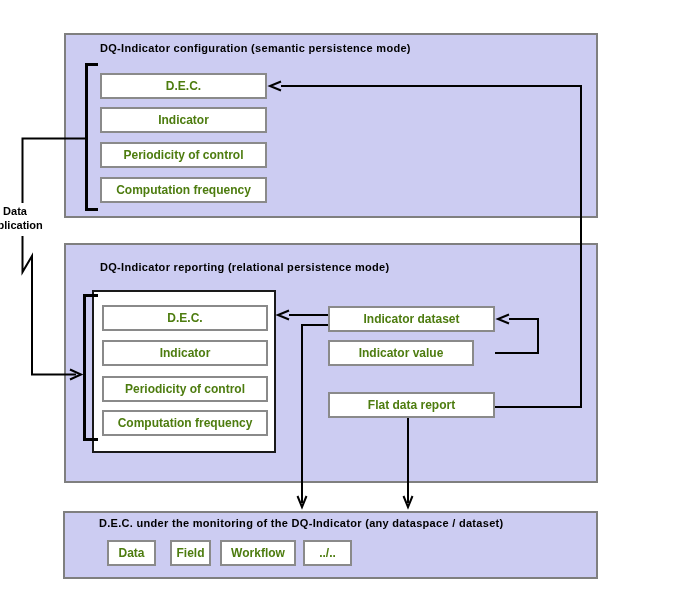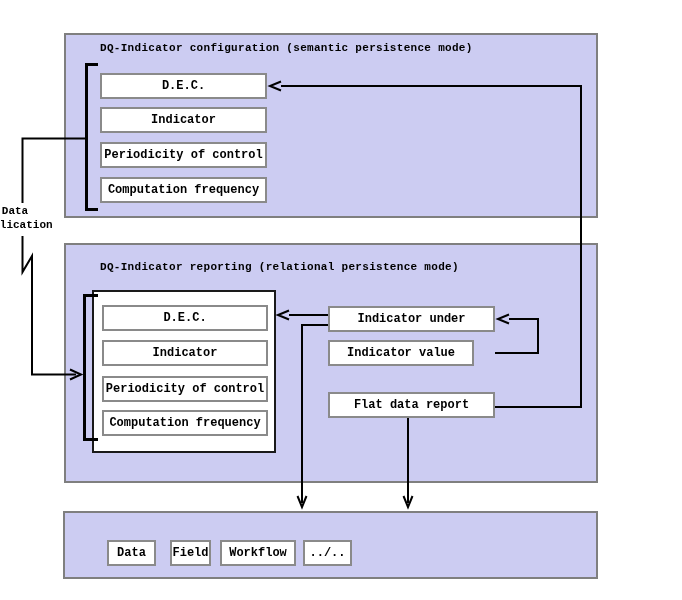--- a/index.html
+++ b/index.html
@@ -1,31 +1,31 @@
 <!DOCTYPE html>
 <html><head>
 <meta charset="utf-8">
 <style>
   html,body { margin:0; padding:0; background:#ffffff; }
   .stage {
     position:relative; width:682px; height:600px; overflow:hidden;
-    font-family:Liberation Mono, monospace; background:#ffffff;border-radius:21px;
+    font-family:Liberation Sans, sans-serif; background:#ffffff;border-radius:21px;
   }
   .panel {
     position:absolute; background:#ccccf2;
     border:2px solid #7f7f7f; box-sizing:border-box;
   }
   .panel-title {
     position:absolute; font-size:11px; font-weight:bold; color:#000;
     white-space:nowrap; letter-spacing:0.3px;
   }
   .lbox {
     position:absolute; background:#ffffff; border:2px solid #8a8a8a;
     box-sizing:border-box; display:flex; align-items:center; justify-content:center;
-    font-size:12px; font-weight:bold; color:#000000; white-space:nowrap;
+    font-size:12px; font-weight:bold; color:#4d7c0f; white-space:nowrap;
   }
   .container-box {
     position:absolute; background:#ffffff; border:2px solid #1a1a1a;
     box-sizing:border-box;
   }
   .side-label {
     position:absolute; left:-20px; top:204px; width:70px;
     font-size:11px; font-weight:bold; line-height:14px;
     text-align:center; color:#000;
   }
@@ -35,34 +35,35 @@
 <body>
 
 <div class="stage">
 
   <div class="panel" style="left:64px; top:33px; width:534px; height:185px;"></div>
   <div class="panel" style="left:64px; top:243px; width:534px; height:240px;"></div>
   <div class="panel" style="left:63px; top:511px; width:535px; height:68px;"></div>
 
   <div class="panel-title" style="left:100px; top:42px;">DQ-Indicator configuration (semantic persistence mode)</div>
   <div class="panel-title" style="left:100px; top:261px;">DQ-Indicator reporting (relational persistence mode)</div>
+  <div class="panel-title" style="left:99px; top:517px;">D.E.C. under the monitoring of the DQ-Indicator (any dataspace / dataset)</div>
 
   <div class="lbox" style="left:100px; top:73px;  width:167px; height:26px;">D.E.C.</div>
   <div class="lbox" style="left:100px; top:107px; width:167px; height:26px;">Indicator</div>
   <div class="lbox" style="left:100px; top:142px; width:167px; height:26px;">Periodicity of control</div>
   <div class="lbox" style="left:100px; top:177px; width:167px; height:26px;">Computation frequency</div>
 
   <div class="container-box" style="left:92px; top:290px; width:184px; height:163px;"></div>
 
   <div class="lbox" style="left:102px; top:305px; width:166px; height:26px;">D.E.C.</div>
   <div class="lbox" style="left:102px; top:340px; width:166px; height:26px;">Indicator</div>
   <div class="lbox" style="left:102px; top:376px; width:166px; height:26px;">Periodicity of control</div>
   <div class="lbox" style="left:102px; top:410px; width:166px; height:26px;">Computation frequency</div>
 
-  <div class="lbox" style="left:328px; top:306px; width:167px; height:26px;">Indicator under</div>
+  <div class="lbox" style="left:328px; top:306px; width:167px; height:26px;">Indicator dataset</div>
   <div class="lbox" style="left:328px; top:340px; width:146px; height:26px;">Indicator value</div>
   <div class="lbox" style="left:328px; top:392px; width:167px; height:26px;">Flat data report</div>
 
   <div class="lbox" style="left:107px; top:540px; width:49px; height:26px;">Data</div>
   <div class="lbox" style="left:170px; top:540px; width:41px; height:26px;">Field</div>
   <div class="lbox" style="left:220px; top:540px; width:76px; height:26px;">Workflow</div>
   <div class="lbox" style="left:303px; top:540px; width:49px; height:26px;">../..</div>
 
   <div class="side-label">Data replication</div>
 

